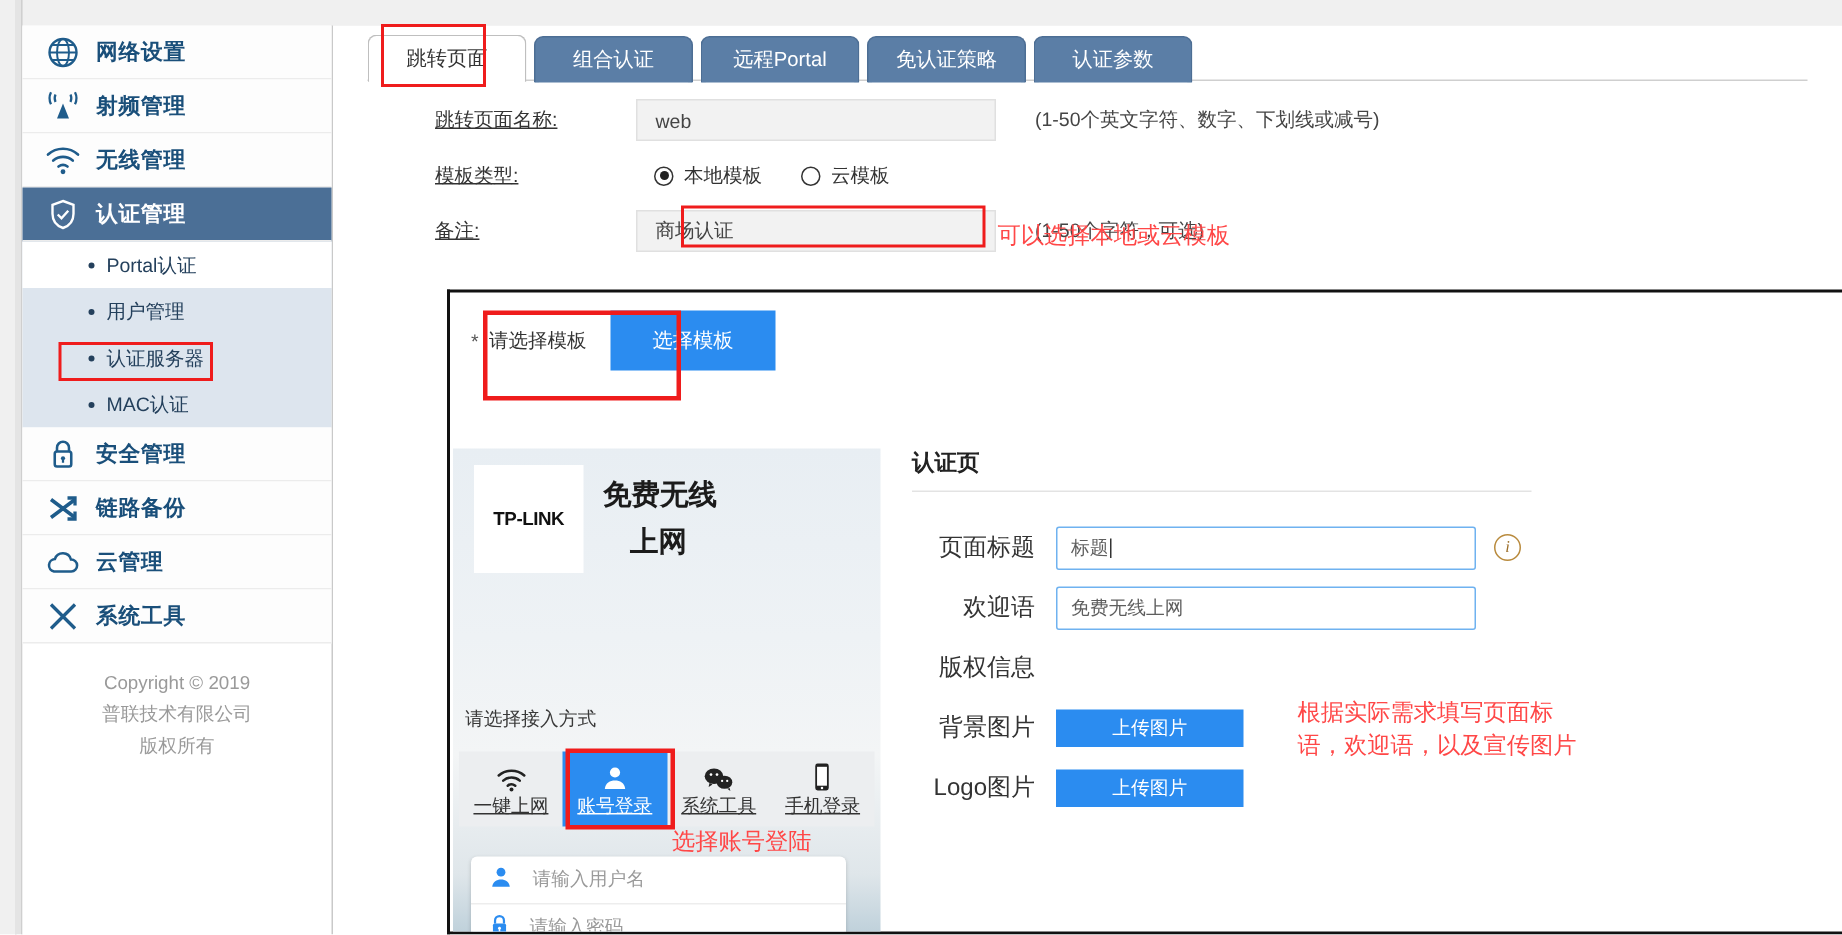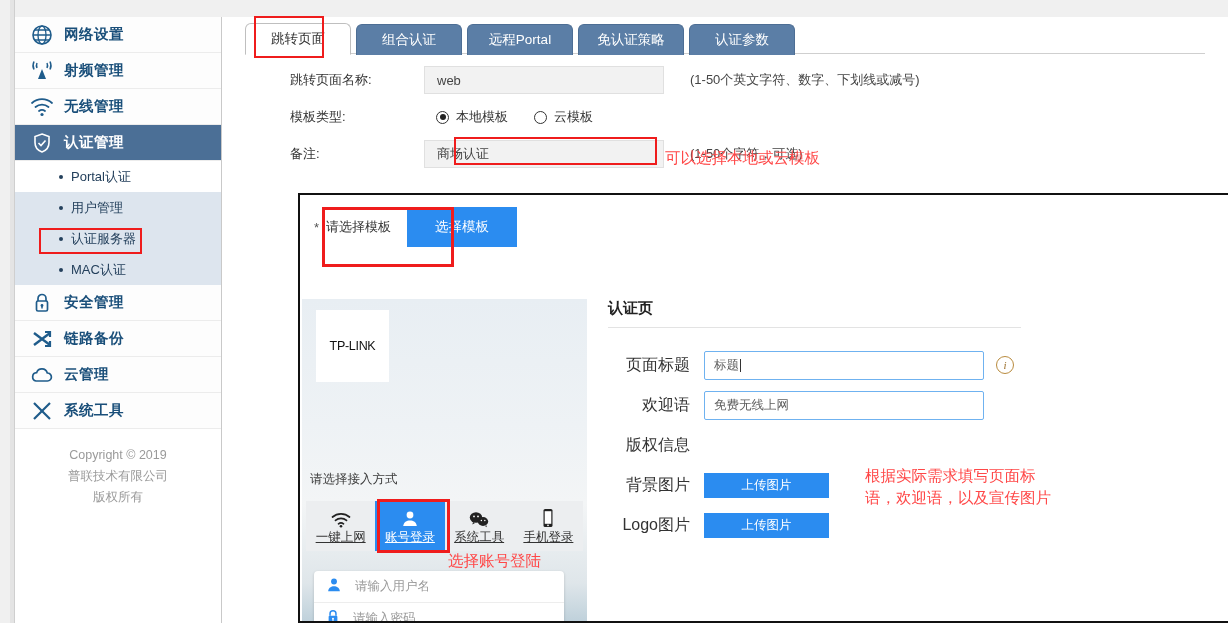--- a/index.html
+++ b/index.html
@@ -37,21 +37,21 @@
   .tab{height:30px;min-width:76px;padding:0 14px;display:flex;align-items:center;justify-content:center;
        background:#5b7ea6;color:#fff;font-size:13.5px;border-radius:6px 6px 0 0;margin-right:5px;
        border:1px solid #4d6e94;border-bottom:none;cursor:pointer;}
   .tab.active{background:#fff;color:#333;border:1px solid #bfbfbf;border-bottom:1px solid #fff;position:relative;z-index:3;}
   .tabline{position:absolute;left:23px;top:36px;width:960px;height:1px;background:#cfcfcf;}
   .tab-hl{position:absolute;left:254px;top:16px;width:70px;height:42px;border:2.5px solid #ef1c1c;box-sizing:border-box;z-index:7;pointer-events:none;}
 
   
   .form{position:absolute;left:0;top:45px;width:1006px;}
   .frow{display:flex;align-items:center;height:36px;margin-bottom:1px;}
-  .flabel{width:202px;padding-left:68px;box-sizing:border-box;font-size:13px;color:#333;}
+  .flabel{width:202px;padding-left:68px;box-sizing:border-box;font-size:13px;color:#333;text-decoration:underline;}
   .finput{width:240px;height:28px;background:#f2f2f2;border:1px solid #e0e0e0;box-sizing:border-box;
           display:flex;align-items:center;padding-left:12px;font-size:13px;color:#444;}
   .fhint{margin-left:26px;font-size:13px;color:#444;}
   .radios{display:flex;align-items:center;padding-left:12px;gap:26px;height:28px;}
   .radio{display:flex;align-items:center;gap:7px;font-size:13px;cursor:pointer;}
   .rdot{width:13px;height:13px;border:1.6px solid #333;border-radius:50%;box-sizing:border-box;
         display:flex;align-items:center;justify-content:center;flex:none;}
   .rdot.on::after{content:"";width:6px;height:6px;border-radius:50%;background:#222;}
   .radio-hl{position:absolute;left:232px;top:120px;width:203px;height:28px;border:2.5px solid #ef1c1c;box-sizing:border-box;z-index:7;pointer-events:none;}
   .annot{color:#ff4747;font-size:15.5px;line-height:22px;white-space:pre-line;}
@@ -67,21 +67,21 @@
             display:flex;align-items:center;justify-content:center;cursor:pointer;
             font-family:"Liberation Sans","DejaVu Sans",sans-serif;}
   #pick-btn{width:110px;height:40px;}
   .pick-hl{position:absolute;left:100px;top:190px;width:132px;height:60px;border:3px solid #ef1c1c;box-sizing:border-box;z-index:7;pointer-events:none;}
 
   
   #preview{position:absolute;left:2px;top:104px;width:285px;height:330px;
            background:linear-gradient(to bottom,#e8eef3 0%,#eef2f5 38%,#f3f5f6 62%,#dfe6ea 86%,#b9cdd8 100%);}
   .logo-box{position:absolute;left:14px;top:11px;width:73px;height:72px;background:#fff;
             display:flex;align-items:center;justify-content:center;}
-  .logo-txt{font-size:12.5px;font-weight:normal;color:#111;letter-spacing:-.3px;}
+  .logo-txt{font-size:12.5px;font-weight:bold;color:#111;letter-spacing:-.3px;}
   .hero{position:absolute;left:100px;top:16px;color:#1b1b1b;font-weight:bold;font-size:19px;line-height:31px;}
   .hero .l2{padding-left:18px;}
   .pick-way{position:absolute;left:8px;top:172px;font-size:12.5px;color:#3a3a3a;}
   .ways{position:absolute;left:4px;top:202px;width:277px;height:50px;background:#eceef0;display:flex;}
   .way{flex:1;display:flex;flex-direction:column;align-items:center;justify-content:center;gap:1px;cursor:pointer;}
   .way .wi{height:22px;display:flex;align-items:flex-end;}
   .way .wl{font-size:12.5px;color:#333;text-decoration:underline;}
   .way.on{background:#2b8cf0;}
   .way.on .wl{color:#fff;}
   .way-hl{position:absolute;left:75px;top:200px;width:73px;height:54px;border:3px solid #ef1c1c;box-sizing:border-box;z-index:8;pointer-events:none;}
@@ -289,20 +289,24 @@
       <div class="pick-row">
         <span class="pick-star">*</span>
         <span class="pick-label">请选择模板</span>
         <button id="pick-btn" class="btn-blue">选择模板</button>
       </div>
 
       <div id="preview">
         <div class="logo-box">
           <span class="logo-txt">TP-LINK</span>
         </div>
+        <div class="hero">
+          <div>免费无线</div>
+          <div class="l2">上网</div>
+        </div>
 
         <div class="pick-way">请选择接入方式</div>
 
         <div class="ways">
           <div class="way">
             <span class="wi">
               <svg width="20" height="16" viewBox="0 0 20 16">
                   <path d="M1.5 5a13 13 0 0 1 17 0M4.5 8.4a8.5 8.5 0 0 1 11 0M7.5 11.8a4 4 0 0 1 5 0" fill="none" stroke="#222" stroke-width="1.7" stroke-linecap="round"></path>
                   <circle cx="10" cy="14.3" r="1.3" fill="#222"></circle>
                 </svg>

